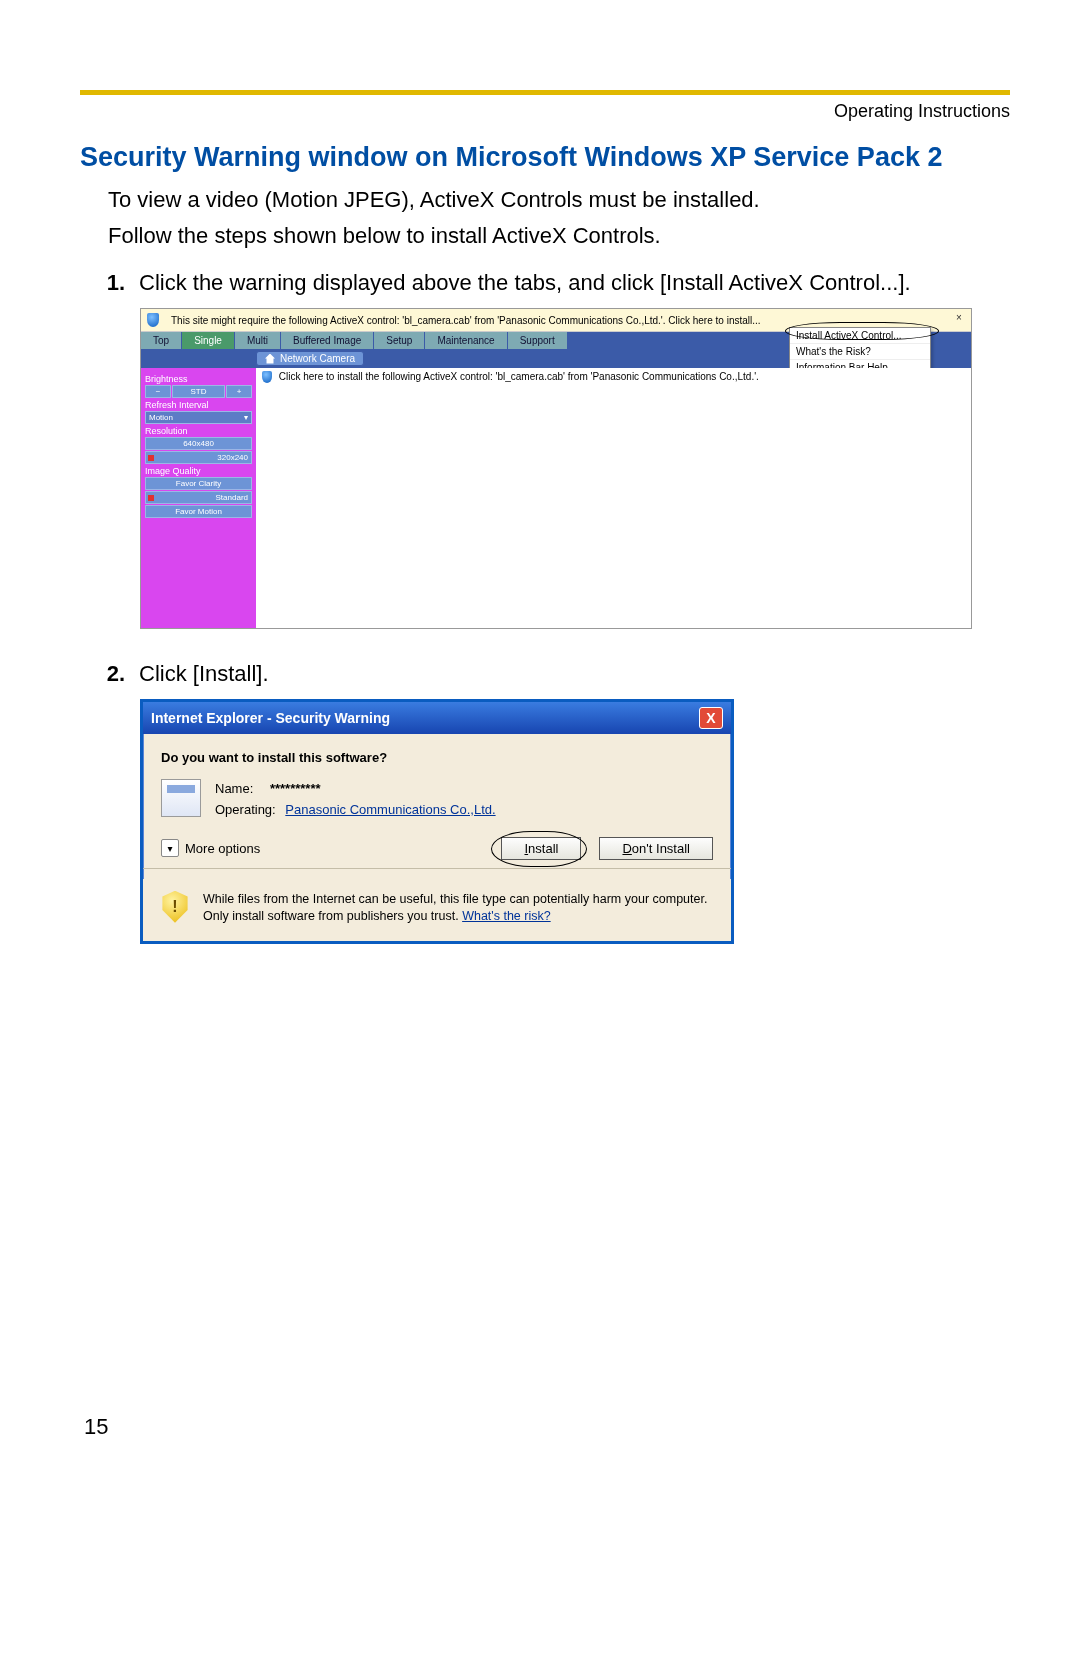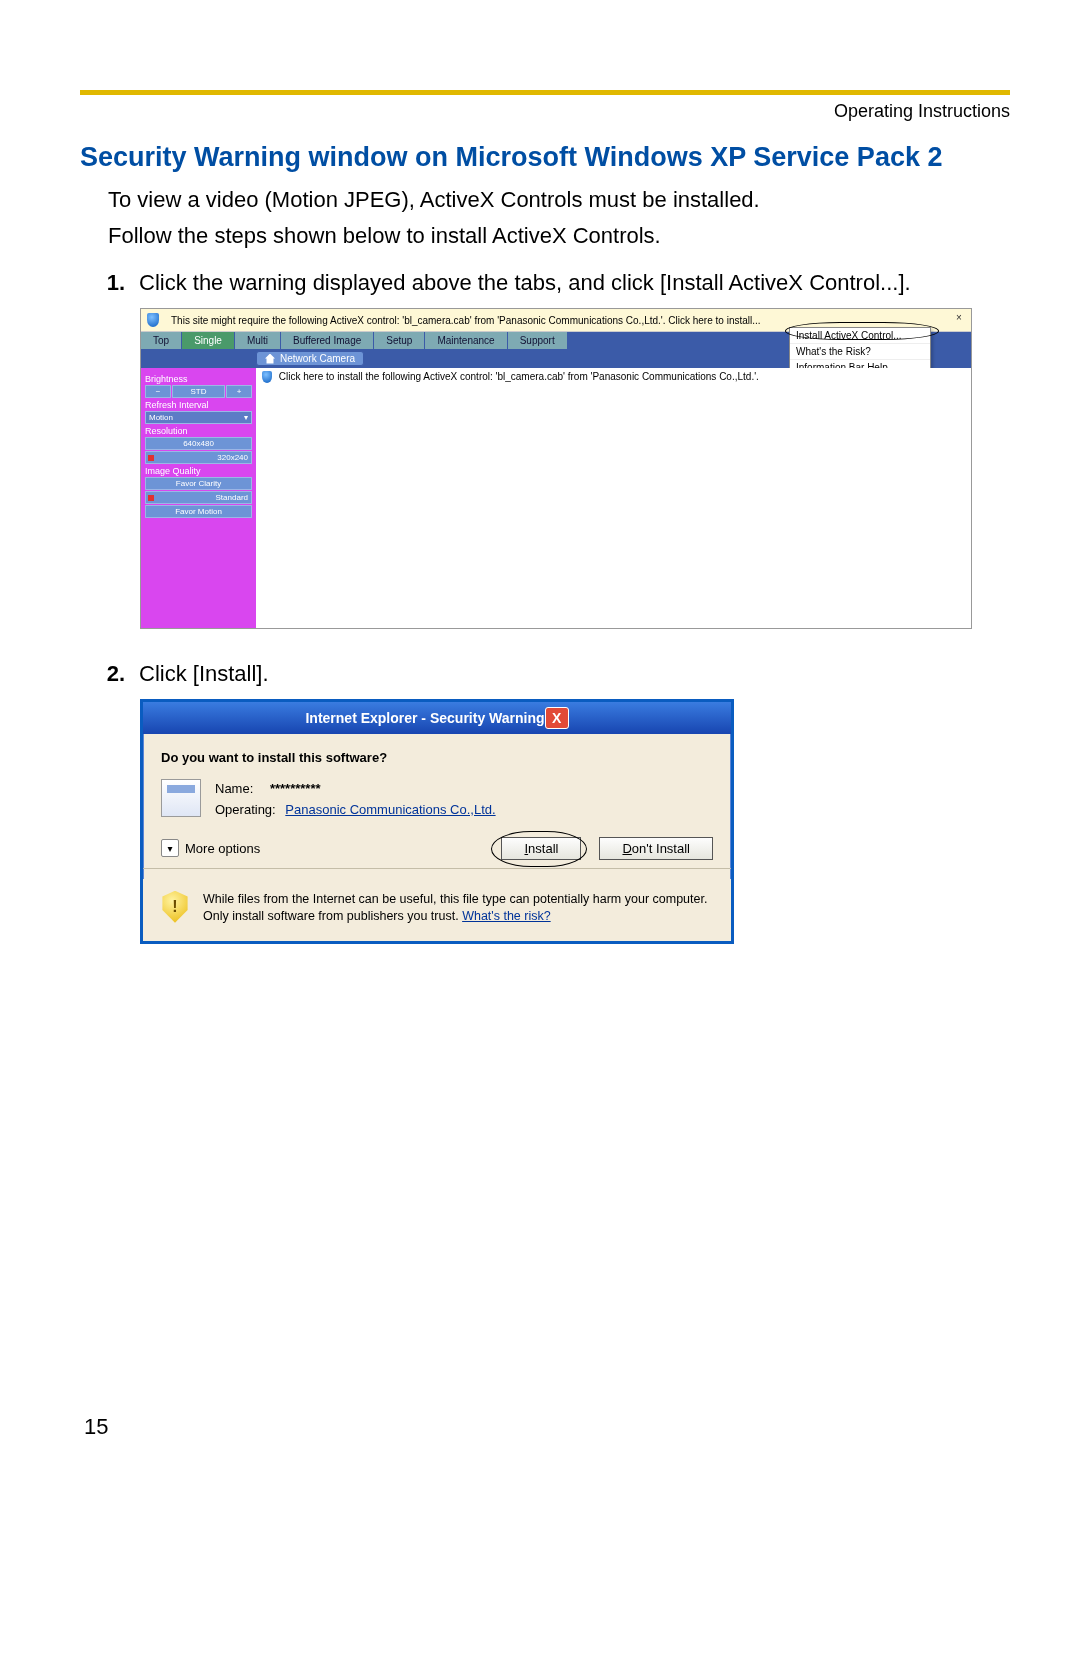--- a/index.html
+++ b/index.html
@@ -38,21 +38,21 @@
   .sb-btn.sm{flex:0 0 18px;}
   .sb-btn.red{position:relative;}
   .sb-btn.red:before{content:"";position:absolute;left:2px;top:3px;width:6px;height:6px;background:#e03030;}
   .sb-btn.redtxt{padding-left:4px;text-align:right;}
   .sb-sel{border:1px solid #9bb6e6;background:#5d7cc6;padding:1px 3px;font-size:8px;display:flex;justify-content:space-between;}
   .content1{flex:1;background:#fff;color:#000;padding:3px 6px;font-size:10px;position:relative;}
   .content1 .shield2{display:inline-block;width:10px;height:12px;background:radial-gradient(circle at 40% 30%,#7ec0ff,#0a5cc0);border-radius:2px 2px 50% 50%;margin-right:4px;vertical-align:top;}
 
   
   .dlg{width:588px;border:3px solid #0a5cc0;background:#f3ecdc;font-family:Tahoma,Arial,sans-serif;font-size:13px;box-shadow:0 0 0 1px #5a85d6 inset;}
-  .dlg-title{background:linear-gradient(#3a7ce0,#1745b0);color:#fff;font-weight:bold;font-size:14px;padding:5px 8px;display:flex;align-items:center;justify-content:center;}
+  .dlg-title{background:linear-gradient(#3a7ce0,#1745b0);color:#fff;font-weight:bold;font-size:14px;padding:5px 8px;display:flex;align-items:center;justify-content:space-between;}
   .dlg-title .xbtn{width:22px;height:20px;background:#e24a37;border:1px solid #fff;color:#fff;font-weight:bold;display:flex;align-items:center;justify-content:center;font-size:14px;border-radius:3px;}
   .dlg-body{padding:16px 18px 10px 18px;}
   .dlg-q{font-weight:bold;margin-bottom:14px;}
   .dlg-row{display:flex;align-items:flex-start;margin-bottom:10px;}
   .dlg-icon{width:38px;height:36px;border:1px solid #9a9a9a;background:linear-gradient(#fff,#dfe6f5);margin-right:14px;flex-shrink:0;position:relative;}
   .dlg-icon:after{content:"";position:absolute;top:5px;left:5px;right:5px;height:8px;background:#8aa9de;}
   .dlg-name{margin-top:2px;}
   .dlg-name .lbl{margin-right:13px;}
   .dlg-pub{margin-top:6px;}
   .dlg-pub .lbl{margin-right:6px;}

